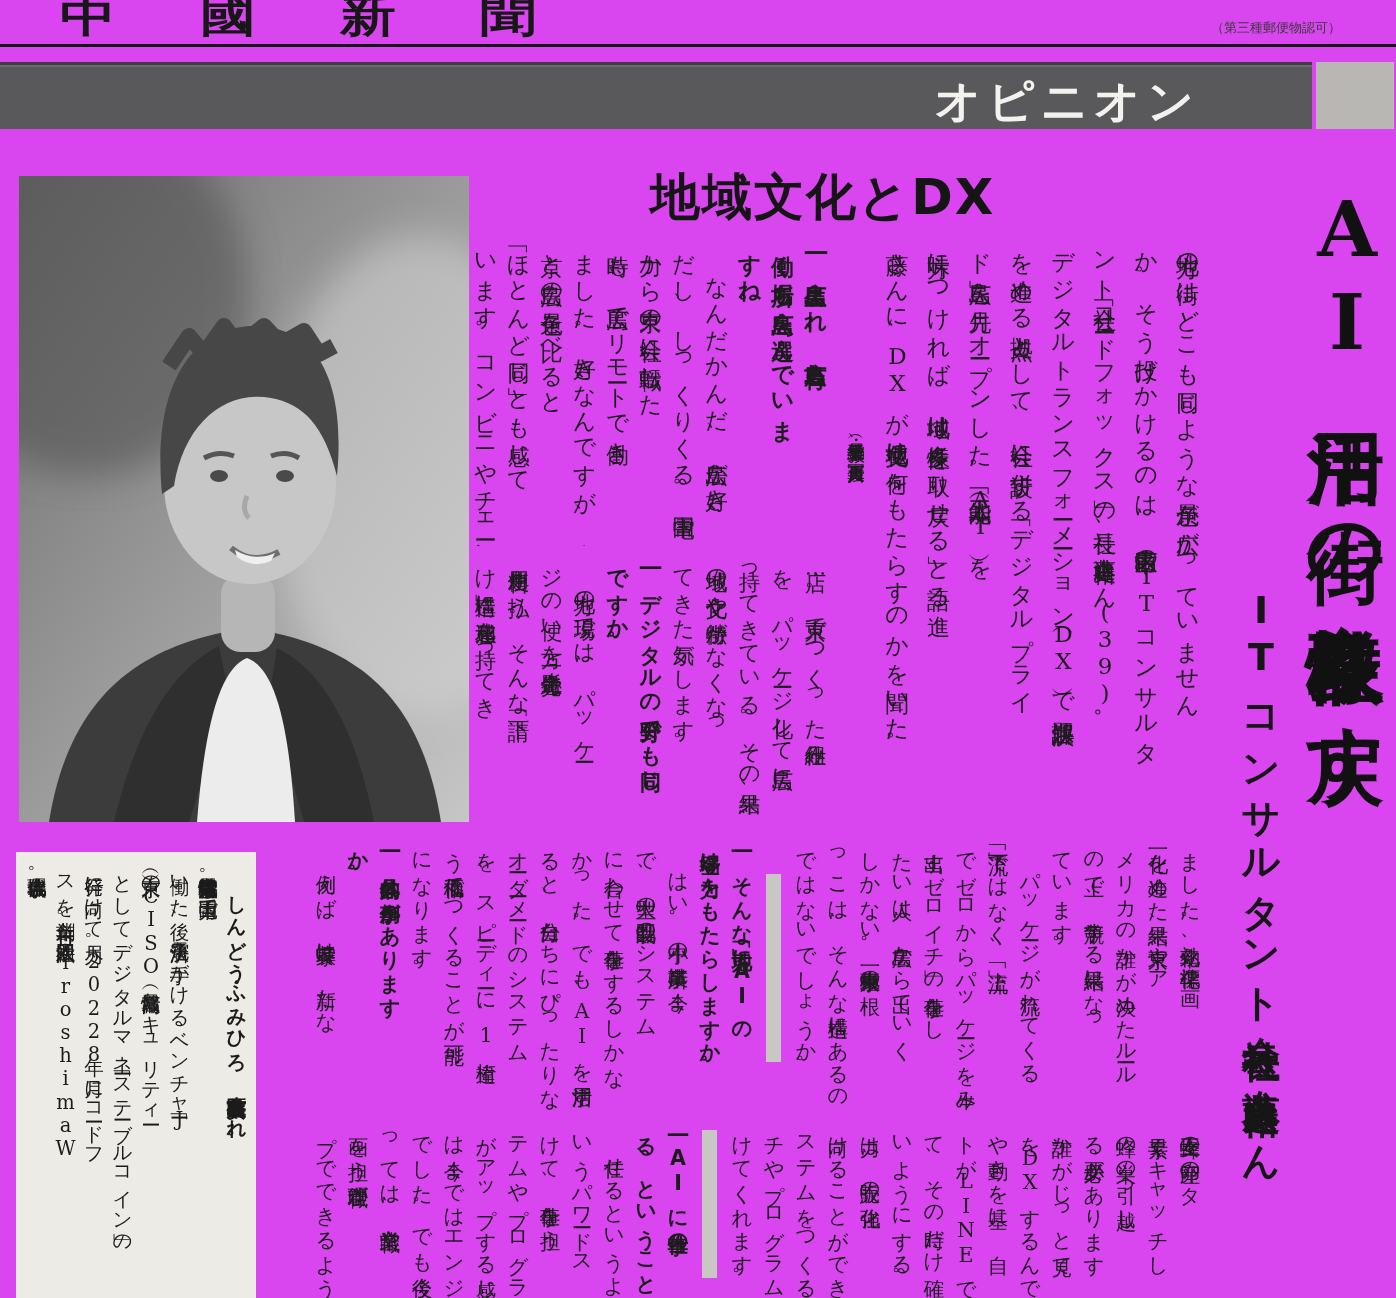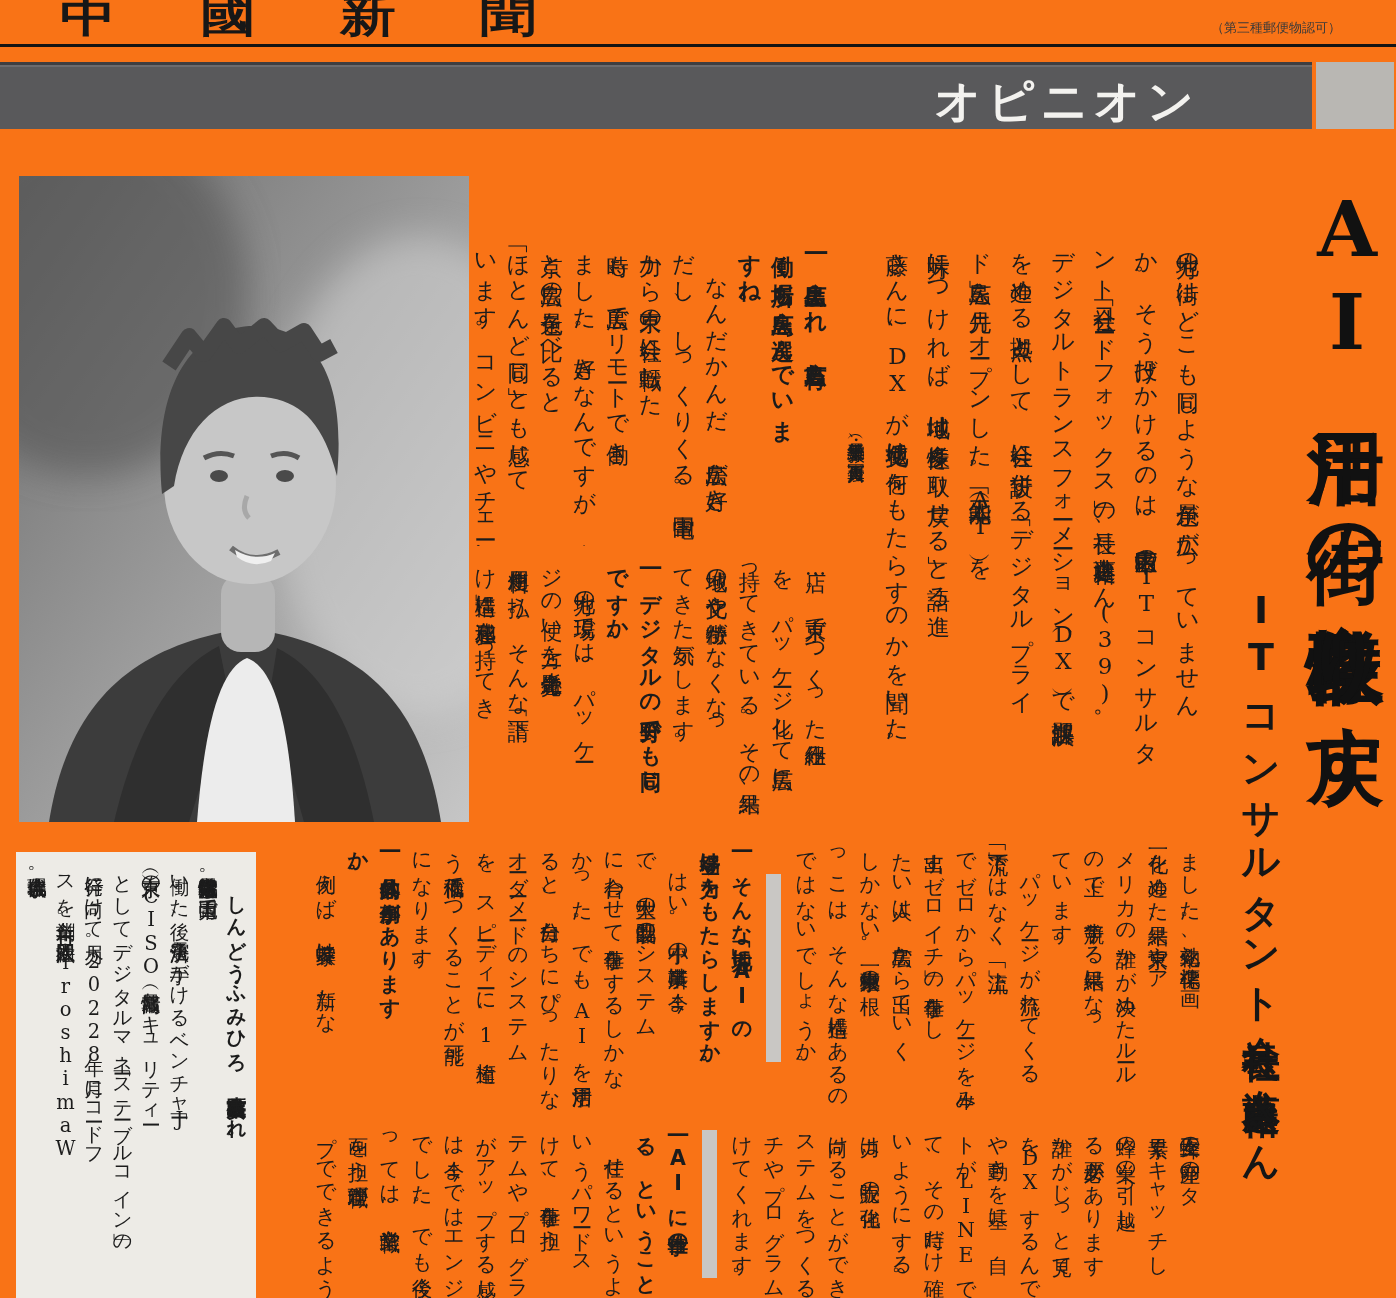--- a/index.html
+++ b/index.html
@@ -1,16 +1,16 @@
 <!DOCTYPE html>
 <html><head>
 <meta charset="utf-8">
 <style>
   html,body{margin:0;padding:0;background:#d8d8d8;}
-  #page{position:relative;width:1396px;height:1298px;background:#f97316;overflow:hidden;
+  #page{position:relative;width:1396px;height:1298px;background:#d946ef;overflow:hidden;
         font-family:"DejaVu Serif","Liberation Serif",serif;color:#1c1c1c;}
 
   
   .masthead-logo{position:absolute;left:60px;top:0;width:600px;height:44px;overflow:hidden;}
   .masthead-logo span{display:block;margin-top:-14px;font-size:56px;font-weight:bold;
         letter-spacing:84px;color:#171717;transform:scaleY(.8);transform-origin:top left;white-space:nowrap;}
   .masthead-rule{position:absolute;left:0;top:44px;width:1396px;height:3px;background:#141414;}
   .postal-note{position:absolute;right:55px;top:19px;font-size:13px;color:#3a3a3a;
         font-family:"DejaVu Sans","Liberation Sans",sans-serif;}
 
@@ -74,20 +74,21 @@
     <span>中國新聞</span>
   </div>
   <div class="postal-note">（第三種郵便物認可）</div>
   <div class="masthead-rule"></div>
 
   <div class="opinion-banner">
     <div class="banner-label">オピニオン</div>
   </div>
   <div class="banner-square"></div>
 
+  <div class="kicker">地域文化とDX</div>
   <div class="headline-main">AI活用 街の多様性取り戻す</div>
   <div class="headline-sub">ITコンサルタント会社社長　進藤史裕さん</div>
 
   <div class="photo">
     <svg width="450" height="646" viewBox="0 0 450 646">
       <defs>
         <linearGradient id="bgg" x1="0" y1="0" x2="1" y2="1">
           <stop offset="0" stop-color="#6e6e6e"></stop>
             <stop offset=".5" stop-color="#9b9b9b"></stop>
             <stop offset="1" stop-color="#c6c6c6"></stop>

